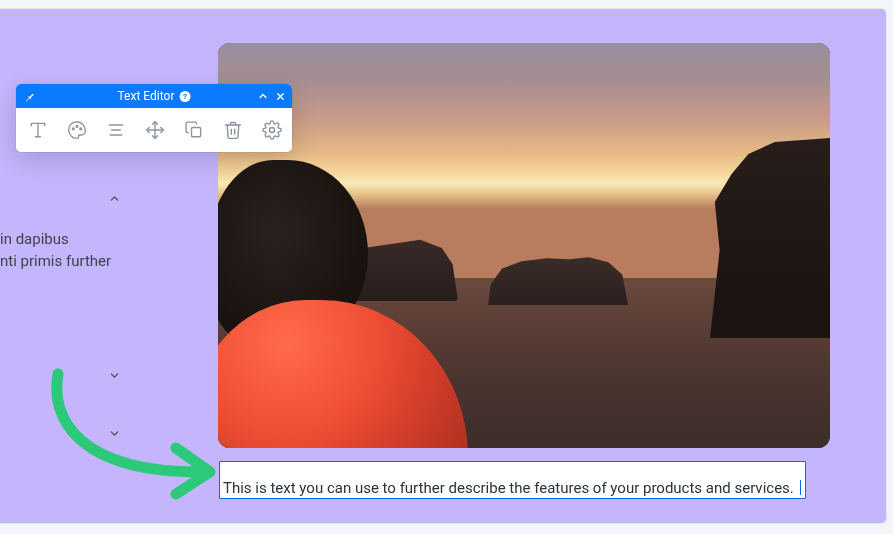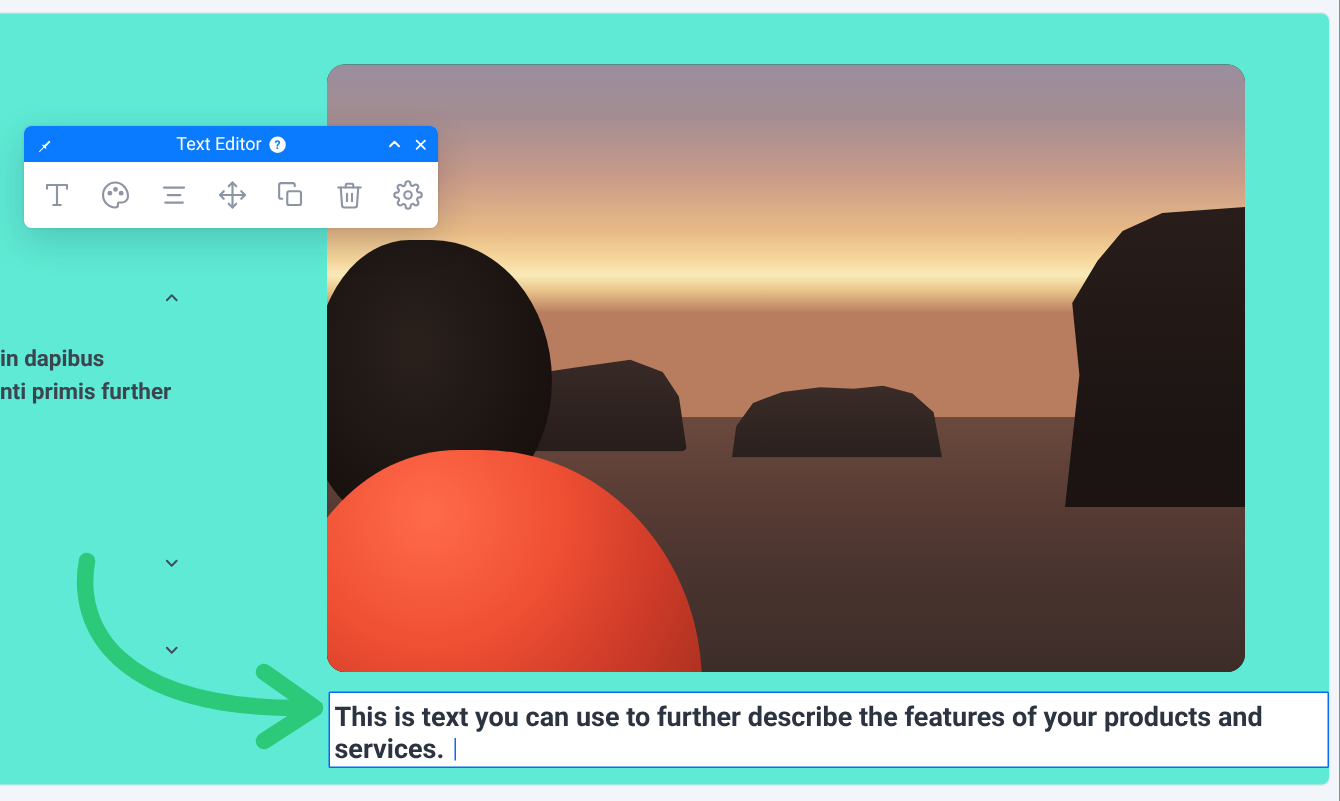--- a/index.html
+++ b/index.html
@@ -14,25 +14,24 @@
       height: 534px;
       overflow: hidden;
       position: relative;
     }
     .canvas {
       position: absolute;
       top: 8px;
       left: 0;
       right: 6px;
       bottom: 10px;
-      background: #5eead4;
+      background: #c4b5fd;
       border: 1px solid #e4e7ec;
       border-left: none;
       border-radius: 0 6px 6px 0;
-      font-weight: bold;
     }
     .acc-chevron {
       color: #4a5565;
     }
     .chev-up {
       position: absolute;
       top: 181px;
       left: 108px;
     }
     .desc-text {
@@ -139,23 +138,23 @@
       left: 0;
       width: 280px;
       height: 170px;
       background: radial-gradient(circle at 35% 25%, #ff6b4a 0%, #ef4f33 40%, #cc3a28 72%, #a8301f 100%);
       border-radius: 120px 150px 14px 14px / 140px 160px 14px 14px;
     }
     .caption {
       position: absolute;
       top: 452px;
       left: 219px;
-      font-size: 18px;
+      font-size: 15px;
       color: #2b3440;
-      padding: 6px 4px 1px 3px;
+      padding: 17px 4px 1px 3px;
       border: 1.5px solid #0a6af5;
       border-radius: 1px;
       background: #fff;
     }
     .caption::after {
       content: "";
       display: inline-block;
       width: 1px;
       height: 15px;
       background: #0a6af5;

